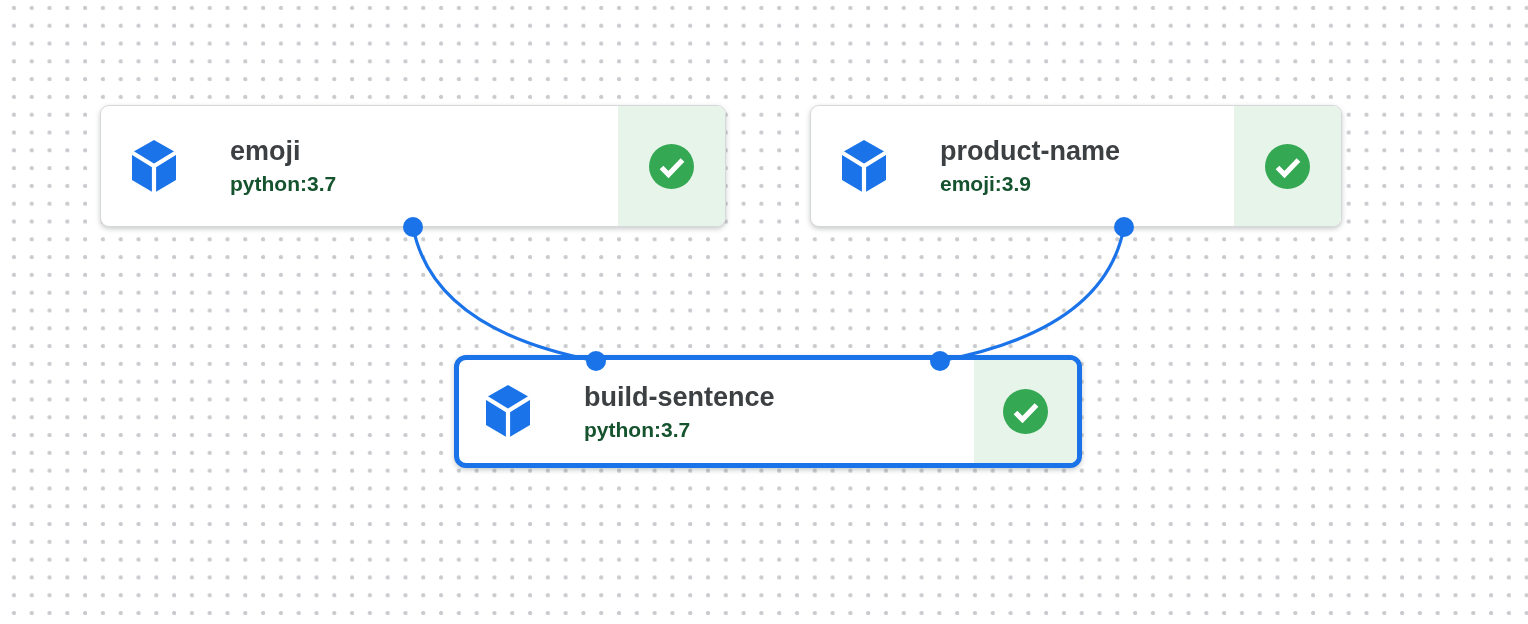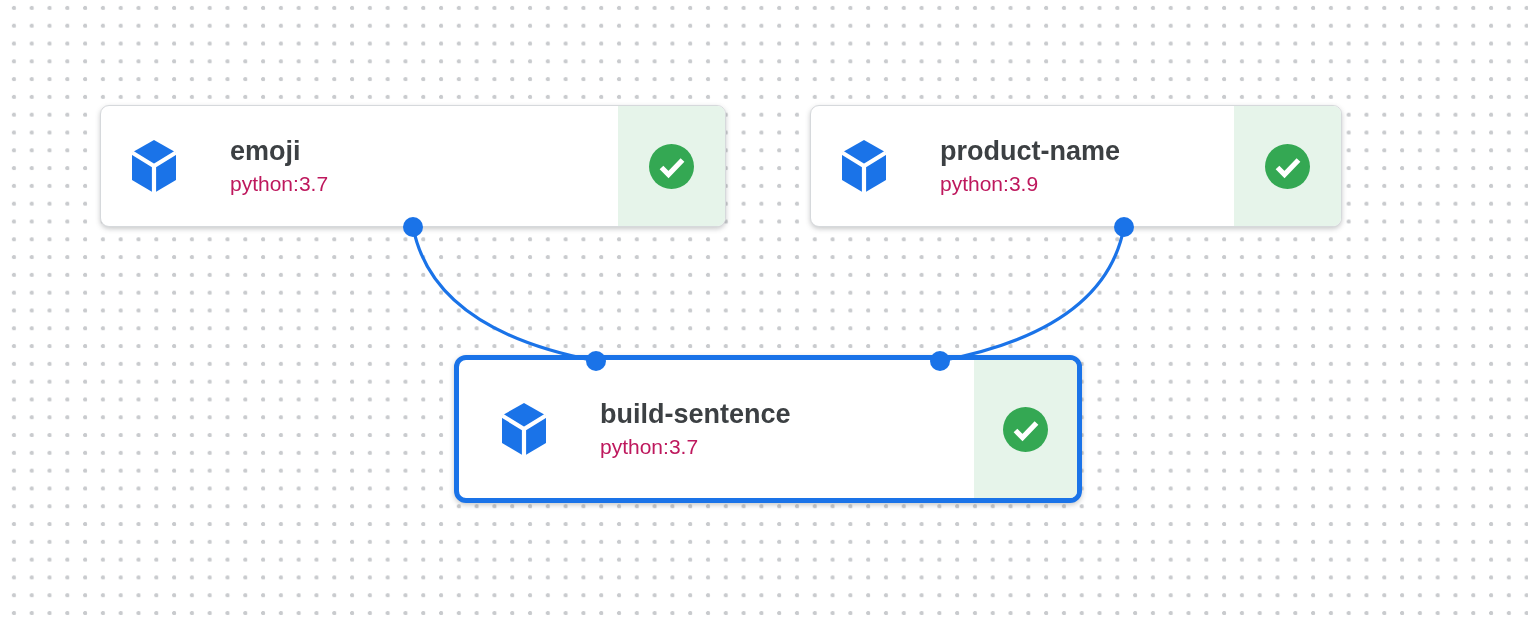--- a/index.html
+++ b/index.html
@@ -18,27 +18,27 @@
     background:#ffffff;
     border:1px solid #d6d9dc;
     border-radius:9px;
     box-shadow:0 2px 5px rgba(60,64,67,.28);
     box-sizing:border-box;
     z-index:1;
     cursor:pointer;
   }
   #n-emoji{left:100px;top:105px;width:626px;height:122px;}
   #n-product{left:810px;top:105px;width:532px;height:122px;}
-  #n-build{left:454px;top:355px;width:628px;height:148px;border:5px solid #1a73e8;border-radius:12px;padding-left:16px;}
+  #n-build{left:454px;top:355px;width:628px;height:113px;border:5px solid #1a73e8;border-radius:12px;}
   .cube{margin-left:29px;width:48px;height:53px;flex:none;}
   #n-build .cube{margin-left:25px;}
   .cube svg{display:block;width:100%;height:100%;}
   .meta{margin-left:52px;display:flex;flex-direction:column;gap:5px;min-width:0;}
   .title{font-size:27px;font-weight:bold;color:#3c4043;line-height:30px;white-space:nowrap;}
-  .sub{font-size:21px;font-weight:400;color:#be185d;line-height:25px;white-space:nowrap;}
+  .sub{font-size:21px;font-weight:700;color:#14532d;line-height:25px;white-space:nowrap;}
   .status{
     margin-left:auto;align-self:stretch;width:107px;flex:none;
     background:#e6f4ea;border-radius:0 8px 8px 0;
     display:flex;align-items:center;justify-content:center;
   }
   #n-build .status{width:103px;border-radius:0 7px 7px 0;}
   .check{width:45px;height:45px;display:block;}
   .edge-layer{position:absolute;left:0;top:0;z-index:3;pointer-events:none;}
   .edge{fill:none;stroke:#1a73e8;stroke-width:3.2px;}
   .port{fill:#1a73e8;stroke:none;}
@@ -71,21 +71,21 @@
 
   <div class="node" id="n-product">
     <span class="cube">
       <svg viewBox="0 0 48 53">
         <path fill="#1a73e8" d="M24 0 L46 12.5 L46 40 L24 53 L2 40 L2 12.5 Z"></path>
         <path fill="none" stroke="#ffffff" stroke-width="4.2" d="M2 12.5 L24 26 L46 12.5 M24 26 L24 53"></path>
       </svg>
     </span>
     <div class="meta">
       <div class="title">product-name</div>
-      <div class="sub">python:3.9</div>
+      <div class="sub">emoji:3.9</div>
     </div>
     <div class="status">
       <span class="check">
         <svg viewBox="0 0 45 45">
           <circle cx="22.5" cy="22.5" r="22.5" fill="#34a853"></circle>
           <path d="M12.5 23.5 L19.5 30.5 L33.5 16" stroke="#ffffff" stroke-width="5.2" fill="none"></path>
         </svg>
       </span>
     </div>
   </div>

